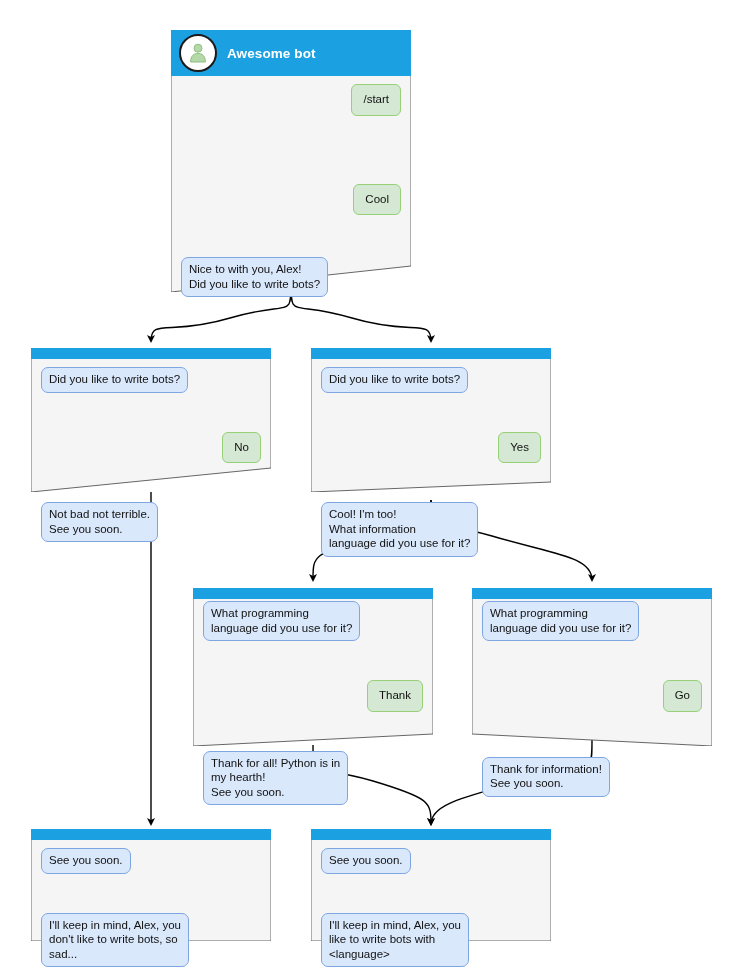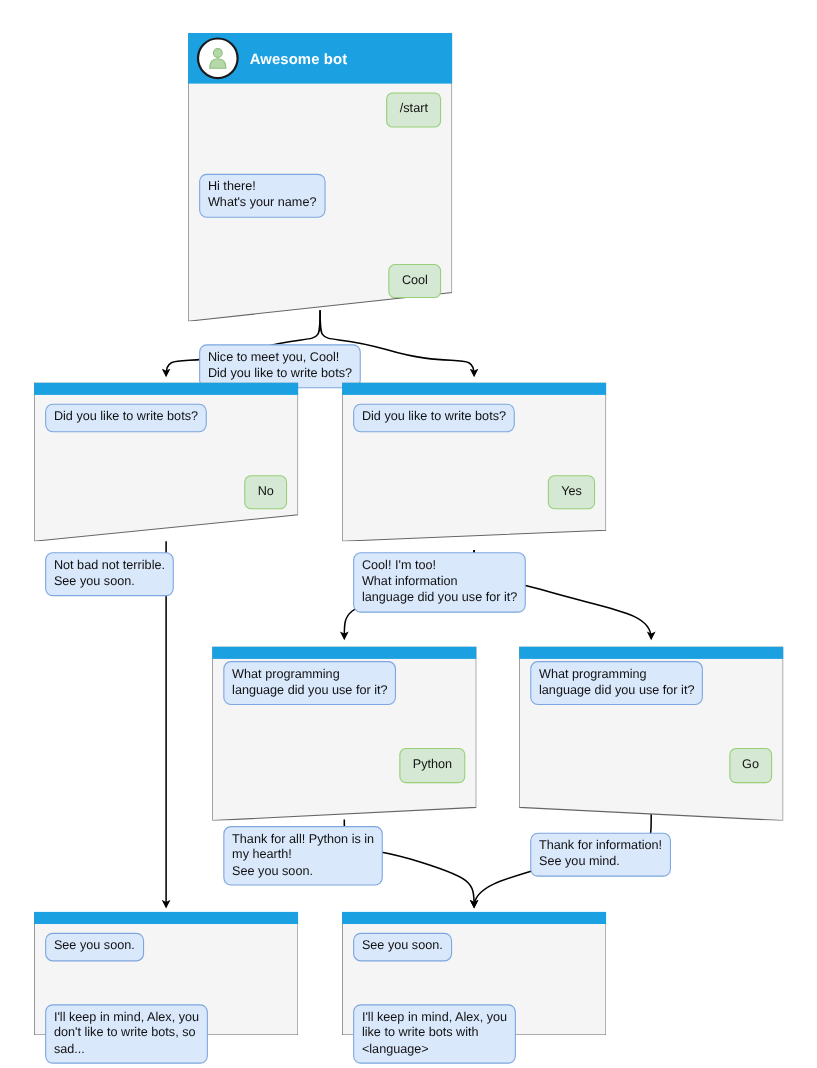--- a/index.html
+++ b/index.html
@@ -159,26 +159,24 @@
           <svg width="24" height="24" viewBox="0 0 24 24" aria-hidden="true">
             <circle cx="12" cy="7.2" r="4.0" fill="#b5d8a8" stroke="#8fbf7f" stroke-width="1"></circle>
             <path d="M4.6 21 C4.6 14.6 8.0 12.4 12 12.4 C16 12.4 19.4 14.6 19.4 21 Z" fill="#b5d8a8" stroke="#8fbf7f" stroke-width="1"></path>
           </svg>
         </span>
         <span class="bot-title">Awesome bot</span>
       </div>
       <div class="chat" style="top:46px;">
         <div class="msg user">/start</div>
         <div class="spacer"></div>
-        <div class="msg bot">Hi there!
-What's your name?</div>
         <div class="spacer"></div>
         <div class="msg user">Cool</div>
         <div class="spacer"></div>
-        <div class="msg bot">Nice to meet you, Cool!
+        <div class="msg bot">Nice to with you, Alex!
 Did you like to write bots?</div>
       </div>
     </div>
   </div>
 
   <div class="node" style="left:31px; top:348px; width:240px; height:144px;">
     <svg class="node-shape" viewBox="0 0 240 144" preserveAspectRatio="none">
       <polygon points="0,0 240,0 240,120 0,144" fill="#f5f5f5" stroke="#666666" stroke-width="1"></polygon>
     </svg>
     <div class="node-inner">
@@ -215,21 +213,21 @@
   <div class="node" style="left:193px; top:588px; width:240px; height:158px;">
     <svg class="node-shape" viewBox="0 0 240 158" preserveAspectRatio="none">
       <polygon points="0,0 240,0 240,146 0,158" fill="#f5f5f5" stroke="#666666" stroke-width="1"></polygon>
     </svg>
     <div class="node-inner">
       <div class="node-header thin"></div>
       <div class="chat" style="top:5px;">
         <div class="msg bot">What programming
 language did you use for it?</div>
         <div class="spacer sm"></div>
-        <div class="msg user">Python</div>
+        <div class="msg user">Thank</div>
         <div class="spacer sm"></div>
         <div class="msg bot">Thank for all! Python is in
 my hearth!
 See you soon.</div>
       </div>
     </div>
   </div>
 
   <div class="node" style="left:472px; top:588px; width:240px; height:158px;">
     <svg class="node-shape" viewBox="0 0 240 158" preserveAspectRatio="none">
@@ -237,21 +235,21 @@
     </svg>
     <div class="node-inner">
       <div class="node-header thin"></div>
       <div class="chat" style="top:5px;">
         <div class="msg bot">What programming
 language did you use for it?</div>
         <div class="spacer sm"></div>
         <div class="msg user">Go</div>
         <div class="spacer lg"></div>
         <div class="msg bot">Thank for information!
-See you mind.</div>
+See you soon.</div>
       </div>
     </div>
   </div>
 
   <div class="node" style="left:31px; top:829px; width:240px; height:112px;">
     <svg class="node-shape" viewBox="0 0 240 112" preserveAspectRatio="none">
       <polygon points="0,0 240,0 240,112 0,112" fill="#f5f5f5" stroke="#666666" stroke-width="1"></polygon>
     </svg>
     <div class="node-inner">
       <div class="node-header thin"></div>

